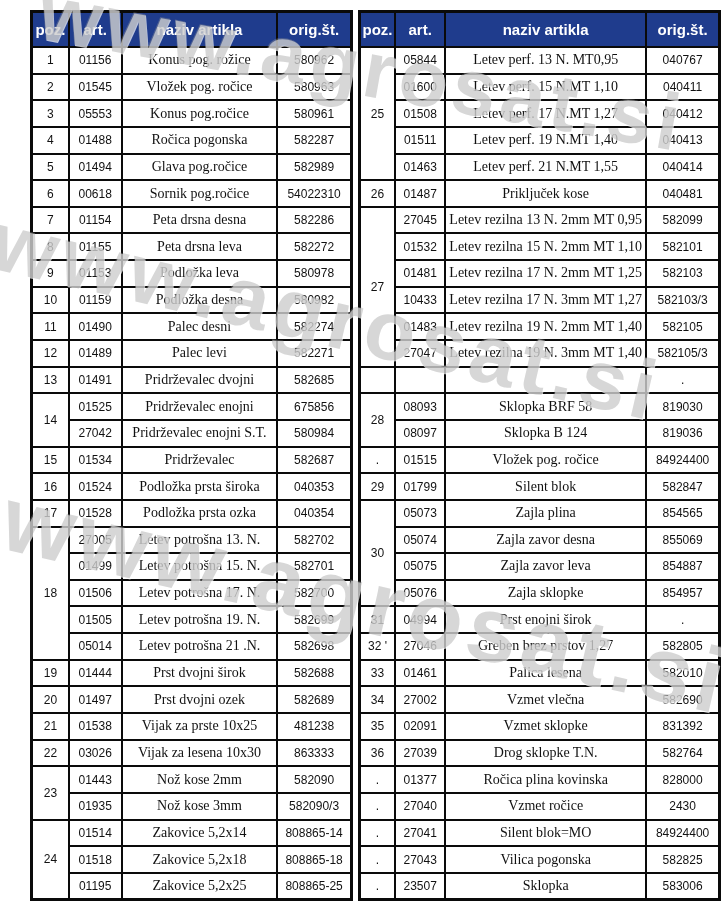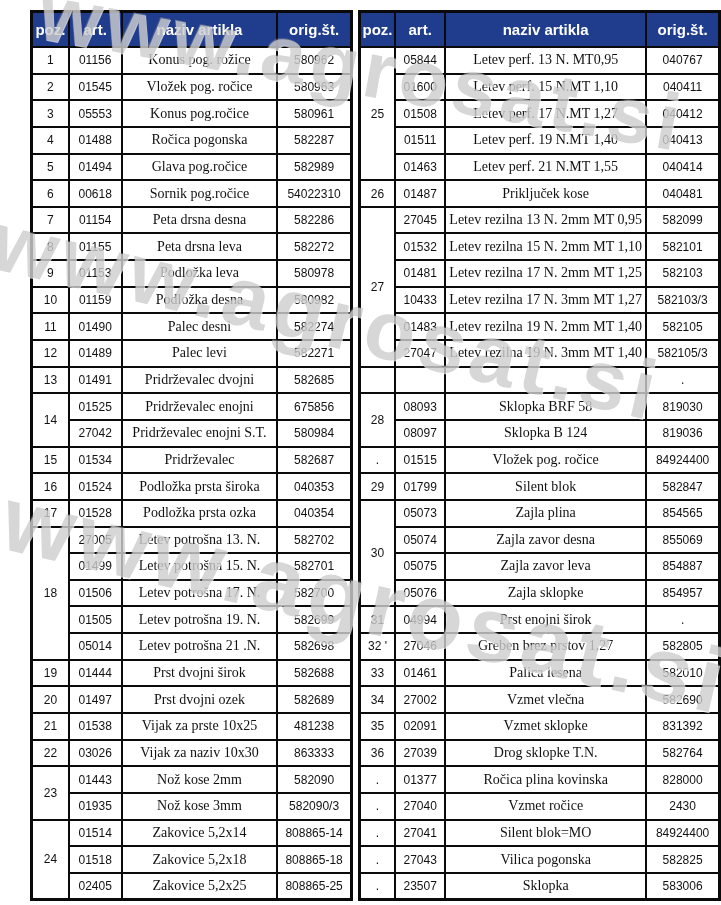--- a/index.html
+++ b/index.html
@@ -206,21 +206,21 @@
         </tr>
         <tr>
           <td class="poz">21</td>
           <td class="art">01538</td>
           <td class="naziv">Vijak za prste 10x25</td>
           <td class="orig">481238</td>
         </tr>
         <tr>
           <td class="poz">22</td>
           <td class="art">03026</td>
-          <td class="naziv">Vijak za naziv 10x30</td>
+          <td class="naziv">Vijak za lesena 10x30</td>
           <td class="orig">863333</td>
         </tr>
         <tr>
           <td class="poz" rowspan="2">23</td>
           <td class="art">01443</td>
           <td class="naziv">Nož kose 2mm</td>
           <td class="orig">582090</td>
         </tr>
         <tr class="cont">
           <td class="art">01935</td>
@@ -232,21 +232,21 @@
           <td class="art">01514</td>
           <td class="naziv">Zakovice 5,2x14</td>
           <td class="orig">808865-14</td>
         </tr>
         <tr class="cont">
           <td class="art">01518</td>
           <td class="naziv">Zakovice 5,2x18</td>
           <td class="orig">808865-18</td>
         </tr>
         <tr class="cont">
-          <td class="art">02405</td>
+          <td class="art">01195</td>
           <td class="naziv">Zakovice 5,2x25</td>
           <td class="orig">808865-25</td>
         </tr>
       </tbody>
     </table>
   <table class="right">
       <thead>
         <tr>
           <th class="h-poz">poz.</th>
           <th class="h-art">art.</th>

